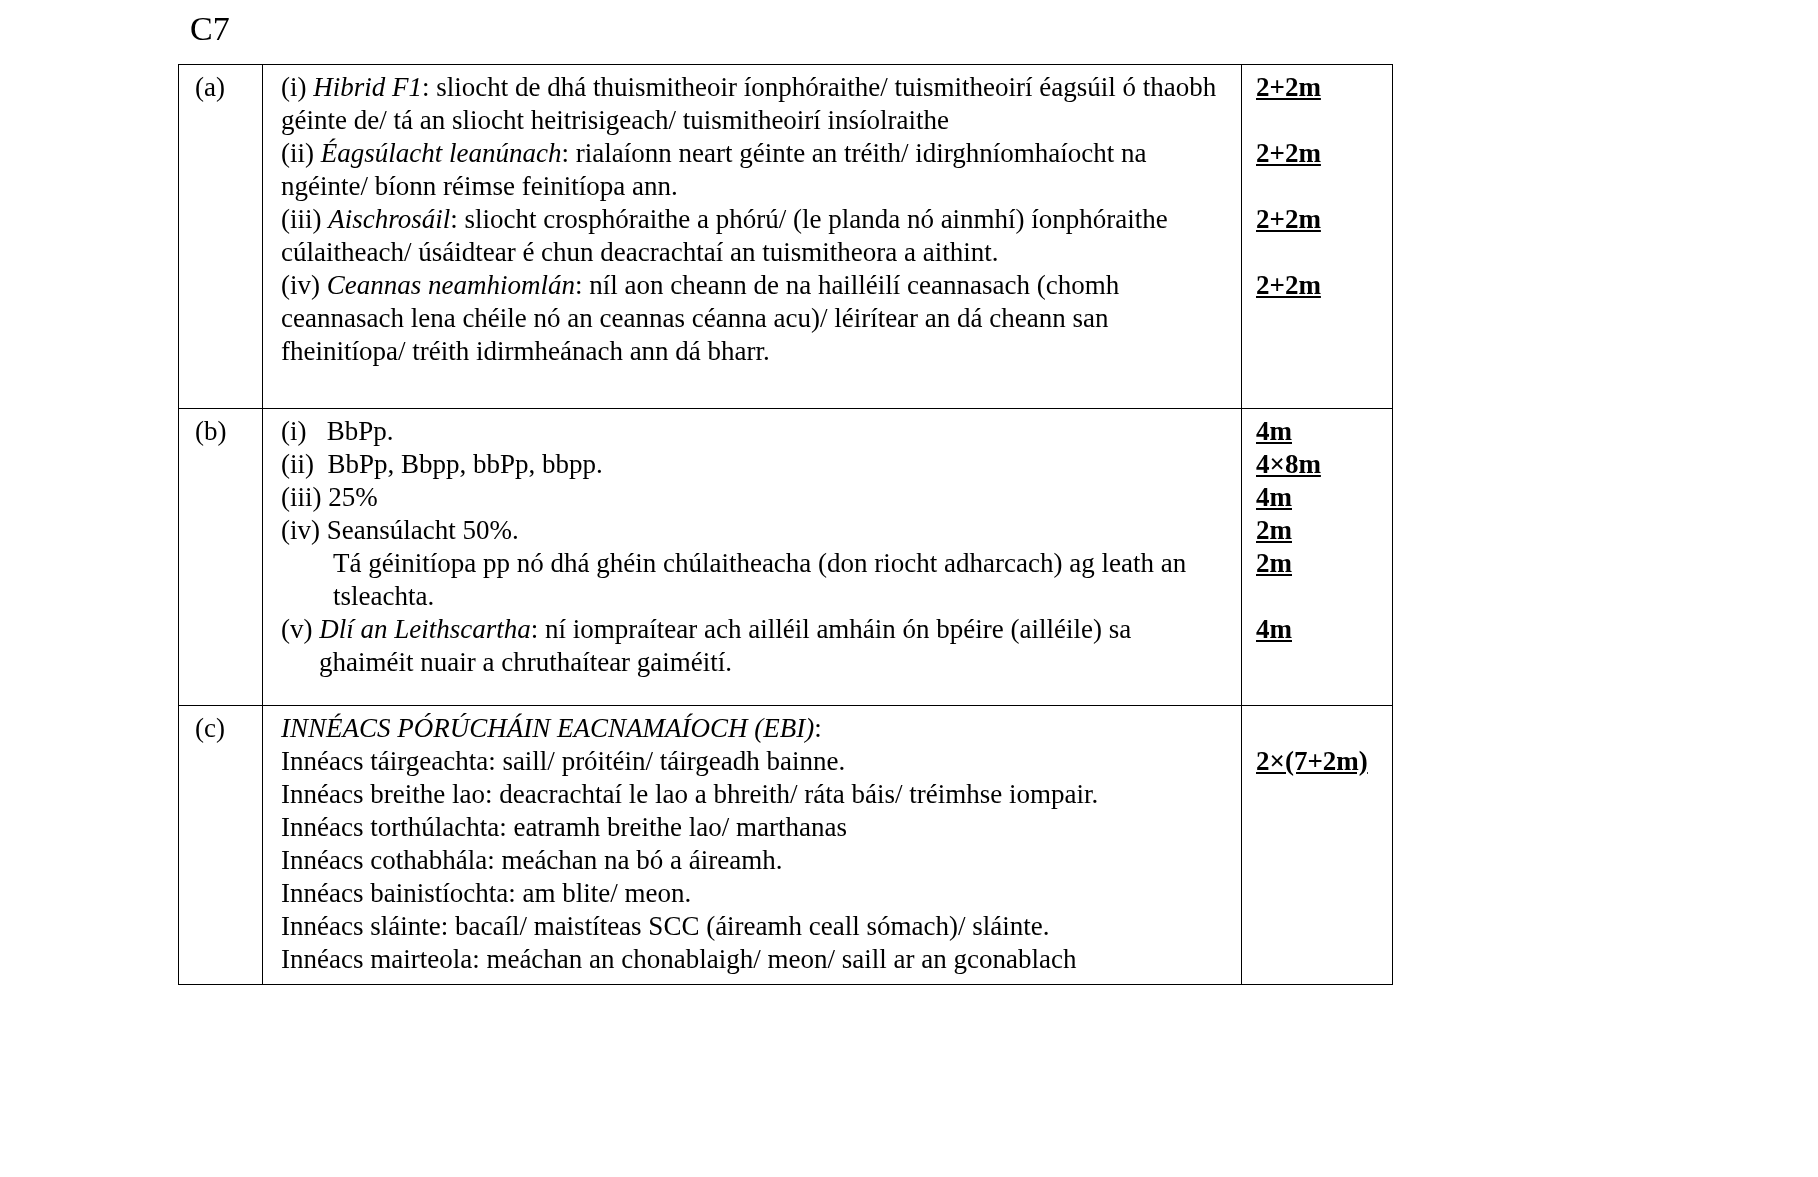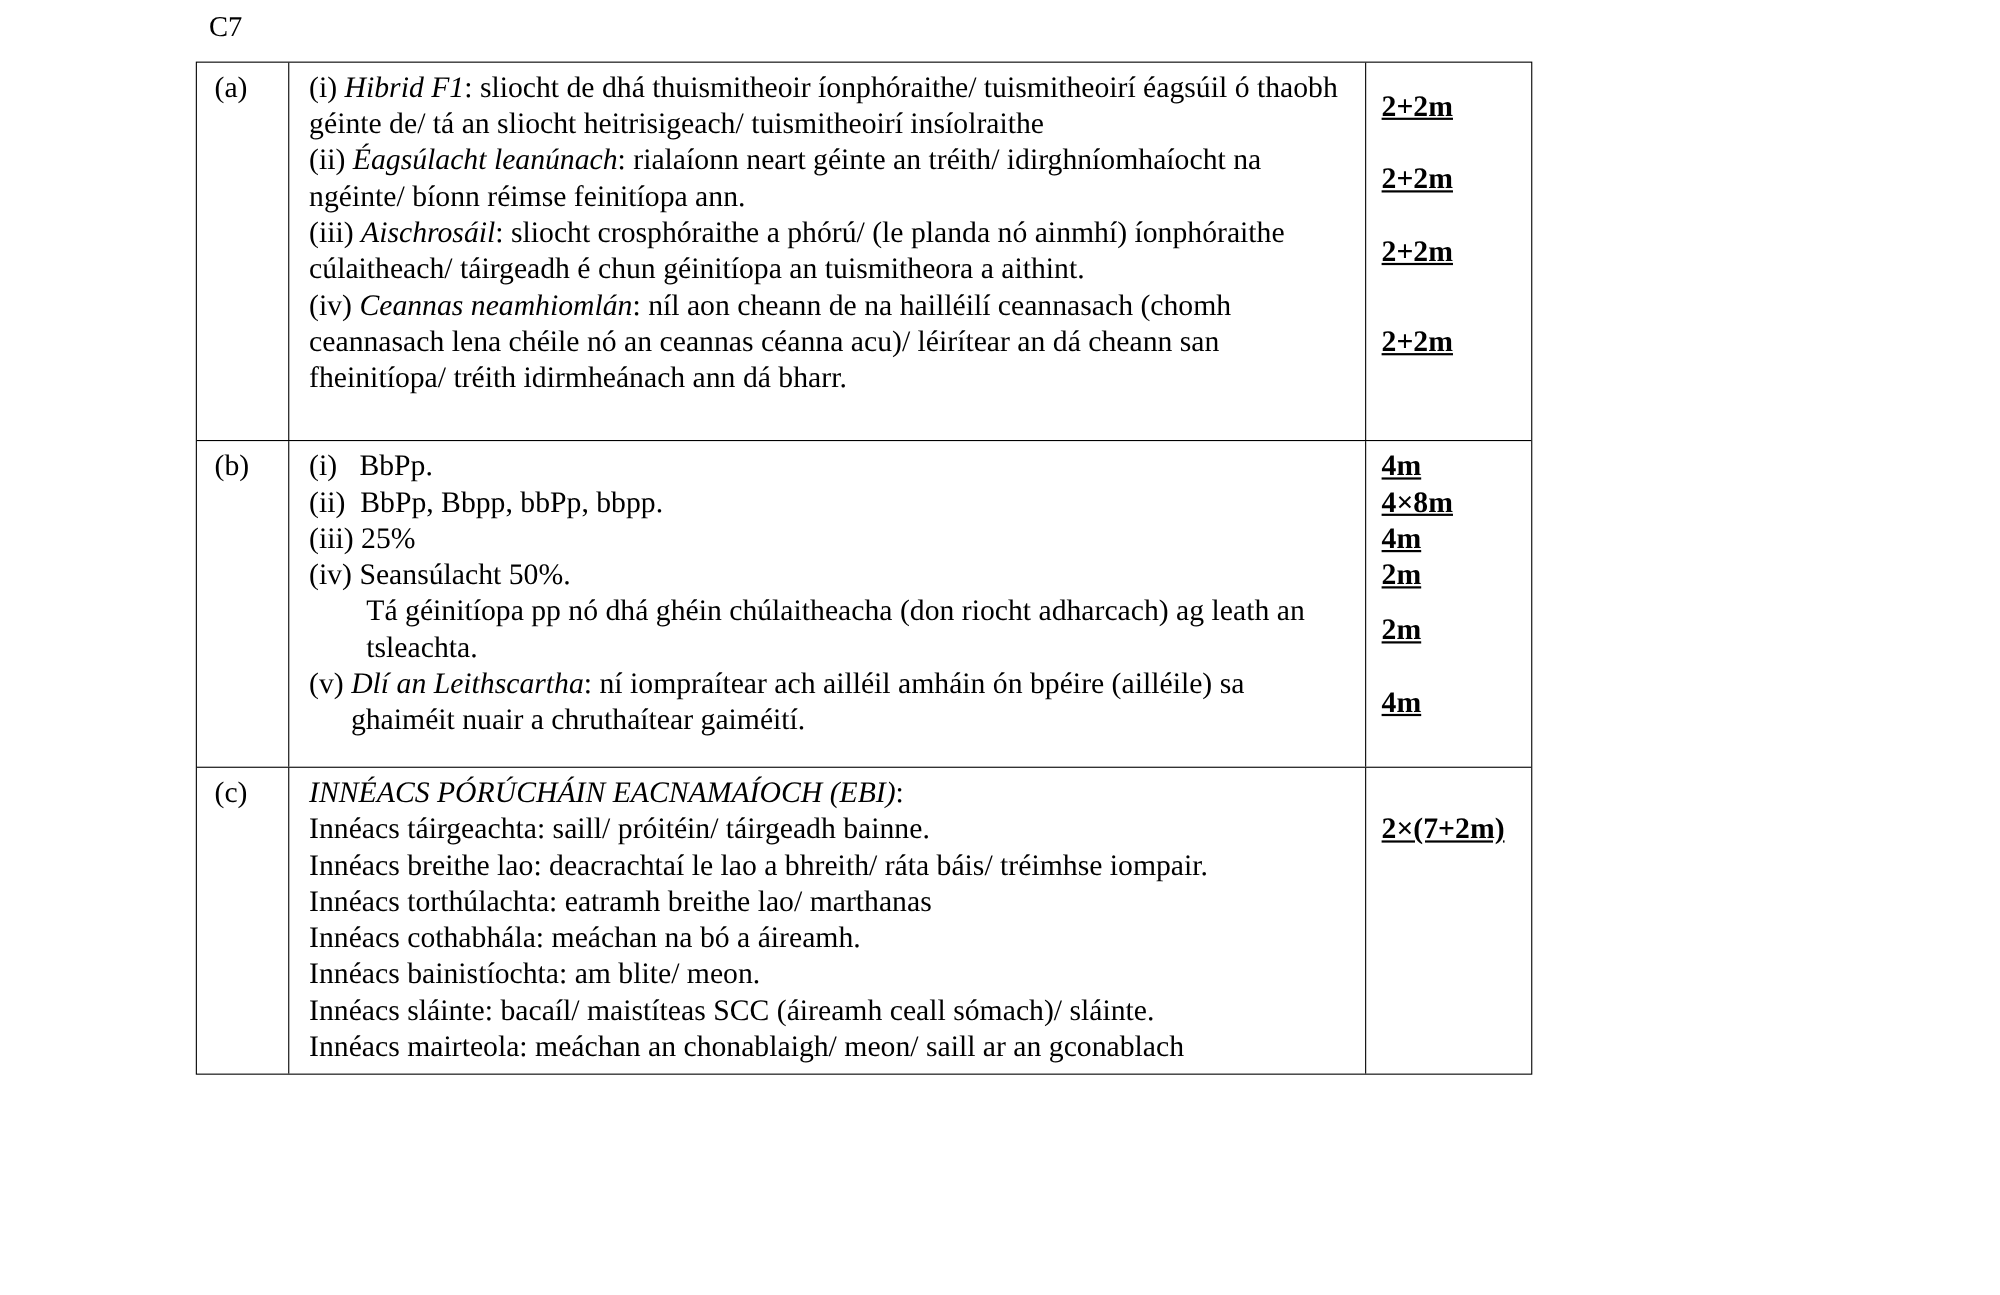--- a/index.html
+++ b/index.html
@@ -9,21 +9,21 @@
     color: #000000;
     font-family: "Liberation Serif", "DejaVu Serif", serif;
   }
   .page {
     width: 1818px;
     height: 1177px;
     overflow: hidden;
     background: #ffffff;
   }
   .code {
-    font-size: 26px;
+    font-size: 34px;
     padding: 10px 0 16px 190px;
   }
   .mtable {
     margin-left: 178px;
     width: 1215px;
     border: 1.5px solid #000;
   }
   .sec {
     display: flex;
     position: relative;
@@ -47,21 +47,21 @@
   }
   .body-cell {
     flex: 1;
     padding-top: 6px;
     font-size: 27px;
     line-height: 33px;
   }
   .sec-0 .body-cell { padding-bottom: 40px; }
   .sec-1 .body-cell { padding-bottom: 26px; }
   .sec-2 .body-cell { padding-bottom: 8px; }
-  .item { display: flex; align-items: center; }
+  .item { display: flex; }
   .itxt {
     flex: 1;
     padding-left: 18px;
     padding-right: 14px;
   }
   .item.indent .itxt { padding-left: 70px; }
   .item.hang .itxt { padding-left: 56px; text-indent: -38px; }
   .imark {
     flex: none;
     width: 150px;
@@ -83,21 +83,21 @@
         <div class="body-cell">
           <div class="item">
             <div class="itxt"><span class="pre">(i) </span><span class="em">Hibrid F1</span><span class="post">: sliocht de dhá thuismitheoir íonphóraithe/ tuismitheoirí éagsúil ó thaobh géinte de/ tá an sliocht heitrisigeach/ tuismitheoirí insíolraithe</span></div>
             <div class="imark">2+2m</div>
           </div>
           <div class="item">
             <div class="itxt"><span class="pre">(ii) </span><span class="em">Éagsúlacht leanúnach</span><span class="post">: rialaíonn neart géinte an tréith/ idirghníomhaíocht na ngéinte/ bíonn réimse feinitíopa ann.</span></div>
             <div class="imark">2+2m</div>
           </div>
           <div class="item">
-            <div class="itxt"><span class="pre">(iii) </span><span class="em">Aischrosáil</span><span class="post">: sliocht crosphóraithe a phórú/ (le planda nó ainmhí) íonphóraithe cúlaitheach/ táirgeadh é chun géinitíopa an tuismitheora a aithint.</span></div>
+            <div class="itxt"><span class="pre">(iii) </span><span class="em">Aischrosáil</span><span class="post">: sliocht crosphóraithe a phórú/ (le planda nó ainmhí) íonphóraithe cúlaitheach/ úsáidtear é chun deacrachtaí an tuismitheora a aithint.</span></div>
             <div class="imark">2+2m</div>
           </div>
           <div class="item">
             <div class="itxt"><span class="pre">(iv) </span><span class="em">Ceannas neamhiomlán</span><span class="post">: níl aon cheann de na hailléilí ceannasach (chomh ceannasach lena chéile nó an ceannas céanna acu)/ léirítear an dá cheann san fheinitíopa/ tréith idirmheánach ann dá bharr.</span></div>
             <div class="imark">2+2m</div>
           </div>
         </div>
       </div>
       <div class="sec sec-1">
         <div class="label-cell">(b)</div>

